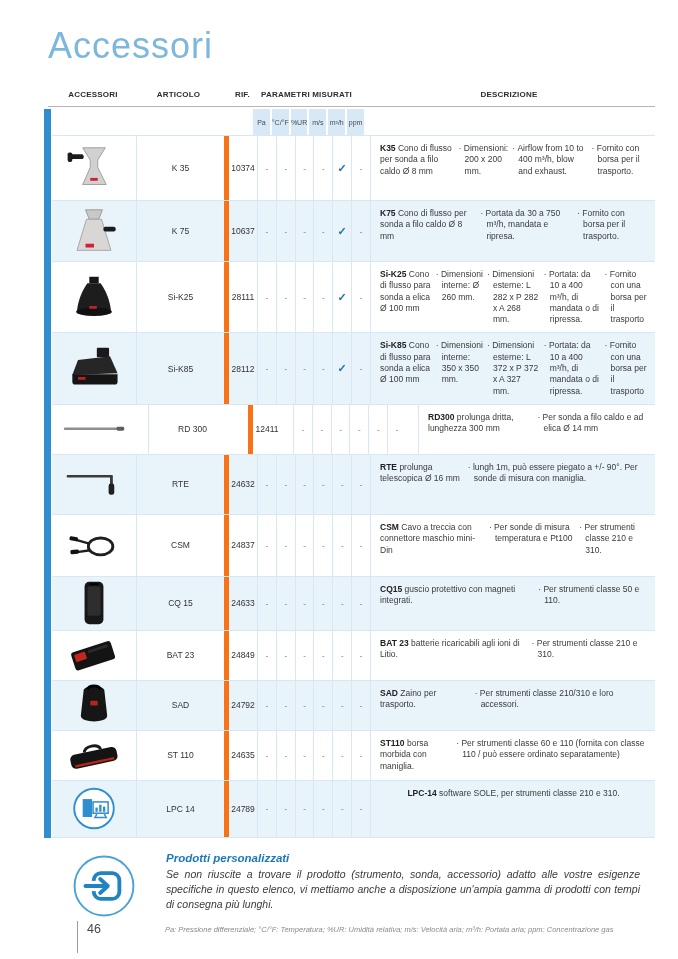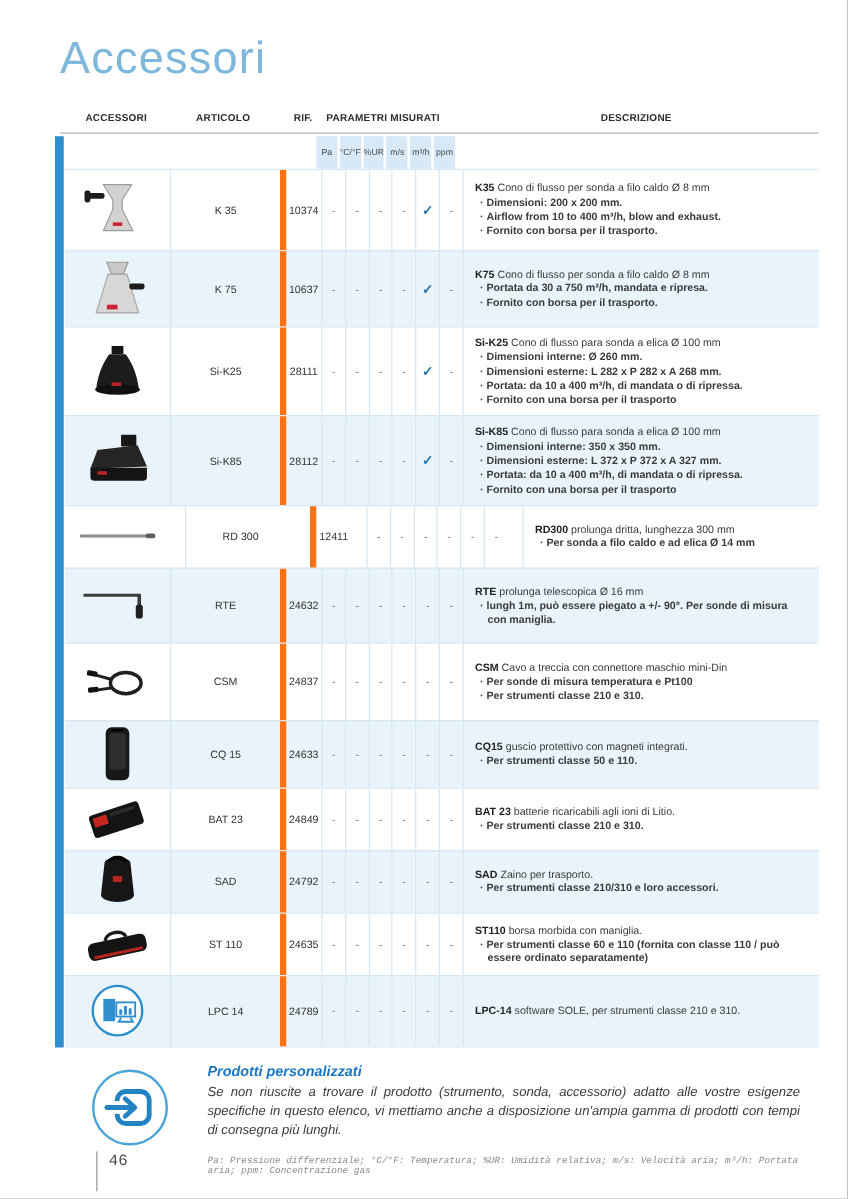--- a/index.html
+++ b/index.html
@@ -45,31 +45,31 @@
   #rows .row:nth-child(10){min-height:47px;}
   #rows .row:nth-child(11){min-height:48px;}
   #rows .row:nth-child(12){min-height:56px;}
   .cell{display:flex;align-items:center;justify-content:center;}
   .c-img{width:84px;}
   .c-art{width:87px;border-left:1px solid #d7e8f4;font-size:8.5px;color:#333;text-align:right;}
   .c-rif{width:28px;border-left:5px solid #f97316;font-size:8.5px;color:#333;}
   .c-params{display:flex;width:113px;}
   .c-params .pcell{flex:1;display:flex;align-items:center;justify-content:center;border-left:1px solid #d7e8f4;font-size:8px;color:#6a6a6a;}
   .c-params .pcell.chk{color:#2477ad;font-size:11px;font-weight:bold;}
-  .c-desc{flex:1;border-left:1px solid #d7e8f4;display:flex;flex-direction:column;justify-content:center;padding:7px 8px 7px 9px;font-size:8.5px;line-height:1.33;color:#3a3a3a;box-sizing:border-box;}
+  .c-desc{flex:1;border-left:1px solid #d7e8f4;display:flex;flex-direction:row;justify-content:center;padding:7px 8px 7px 9px;font-size:8.5px;line-height:1.33;color:#3a3a3a;box-sizing:border-box;}
   .c-desc b{color:#222;}
-  .bullet{padding-left:10px;text-indent:-6px;font-weight:bold;}
+  .bullet{padding-left:10px;text-indent:-6px;}
   
   .callout{display:flex;margin:14px 0 0 72px;align-items:flex-start;font-style:italic;}
   .callout-icon{width:64px;height:64px;flex:0 0 64px;margin-top:2px;}
   .callout-text{margin-left:30px;width:474px;}
   .callout-title{font-size:11.5px;font-weight:bold;color:#1a77c0;margin-bottom:3px;}
   .callout-body{font-size:10.5px;line-height:1.42;color:#3a3a3a;text-align:justify;margin:0;}
   
-  .footer{position:absolute;left:77px;top:921px;display:flex;align-items:flex-start;font-family:Liberation Mono, monospace;}
+  .footer{position:absolute;left:77px;top:921px;display:flex;align-items:flex-start;}
   .footer .bar{border-left:1.5px solid #9b9b9b;height:32px;}
   .pageno{font-size:12.5px;color:#4a4a4a;padding-left:9px;margin-top:1px;}
   .footnote{font-style:italic;font-size:7.5px;color:#8a8a8a;margin-left:64px;margin-top:4px;width:480px;}
 </style>
 </head>
 <body>
 
 <div class="page">
 
   <h1 class="title">Accessori</h1>

